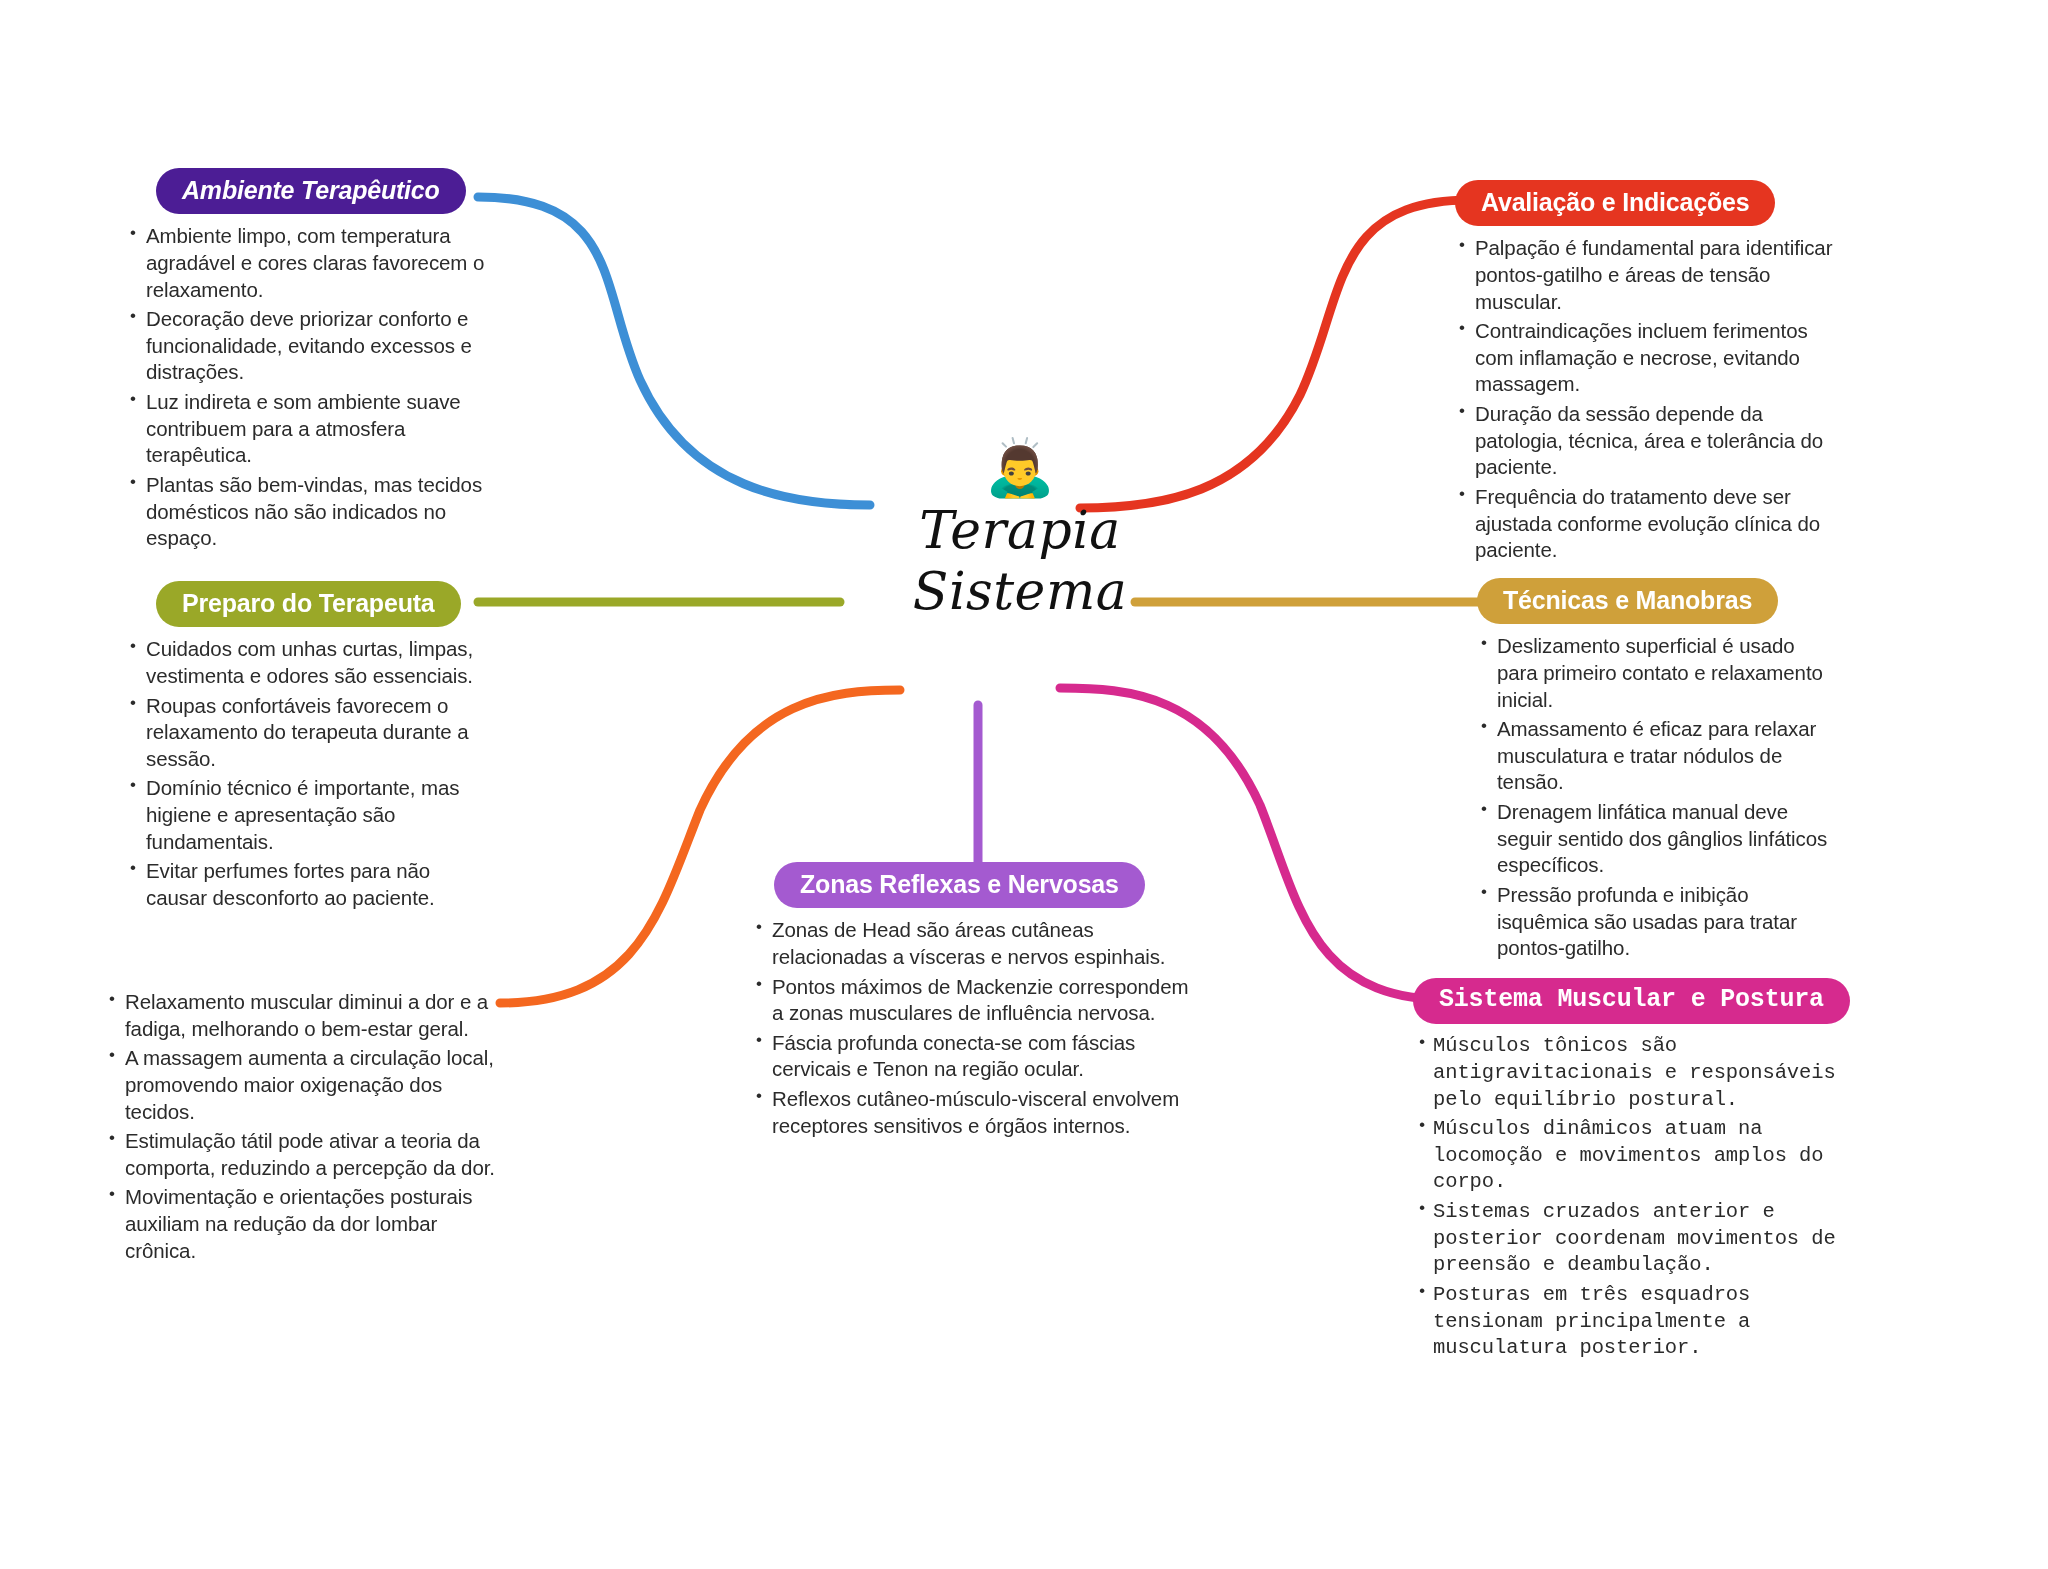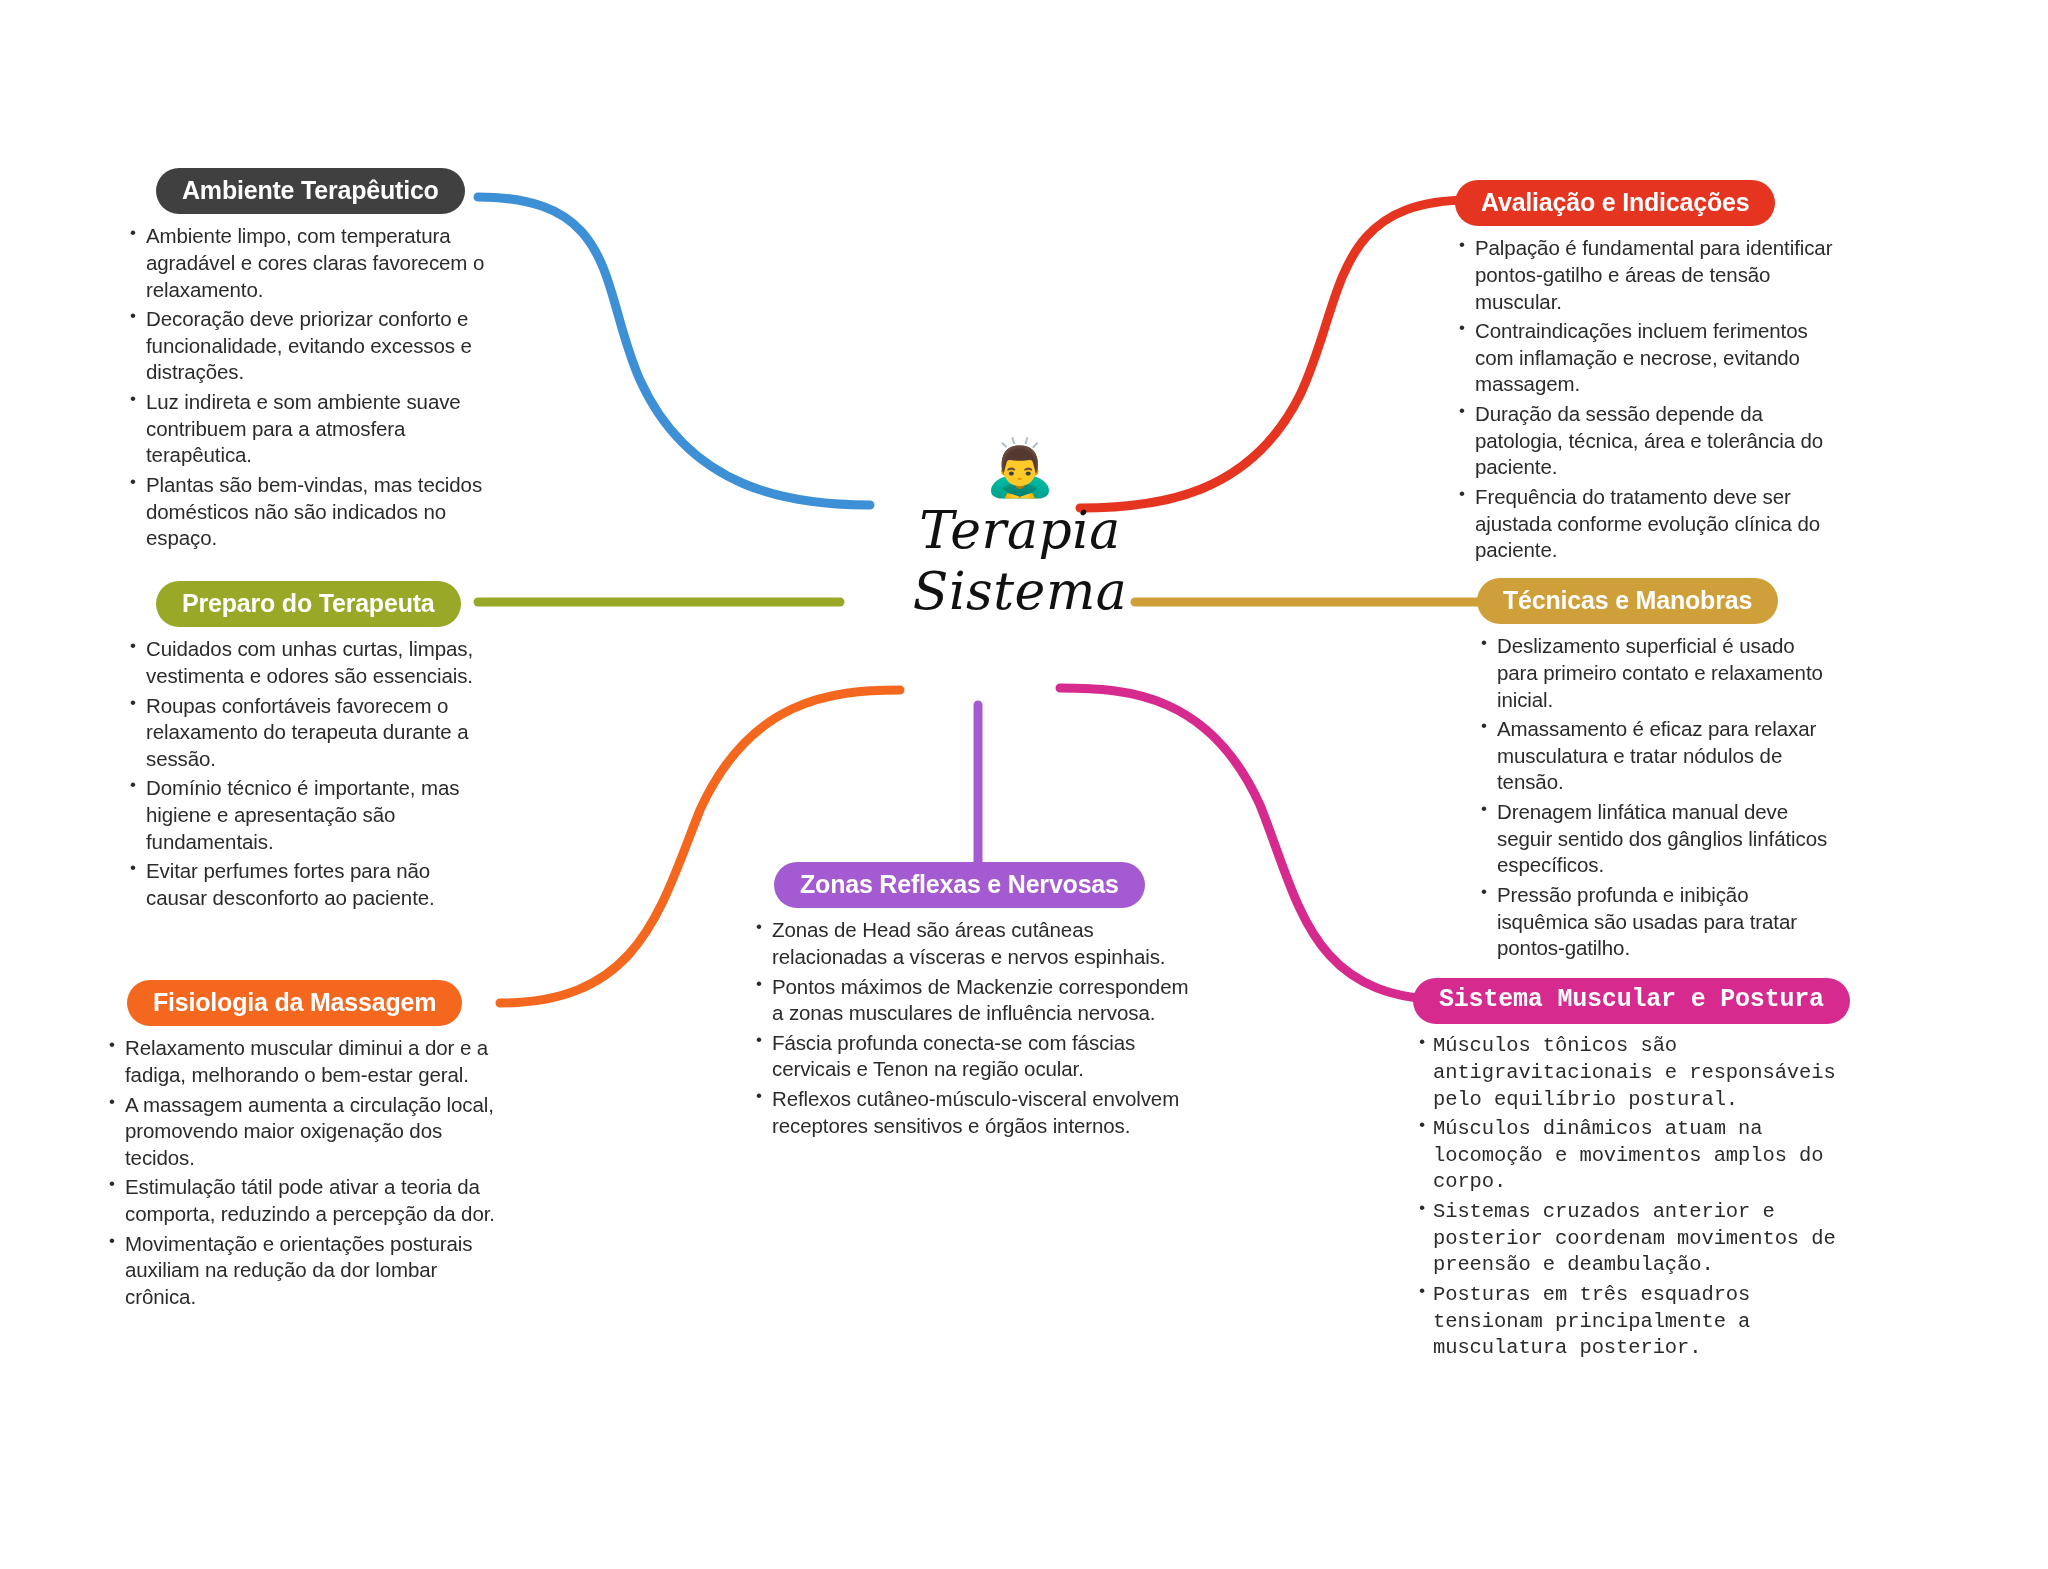--- a/index.html
+++ b/index.html
@@ -130,41 +130,40 @@
 
   <div class="center-node">
     <span class="center-emoji">🙇‍♂️</span>
     <div class="center-title">
       <span>Terapia</span>
       <span>Sistema</span>
     </div>
   </div>
 
   <div class="branch" id="branch-ambiente">
-    <div class="branch-header hdr-left" style="background: #404040;">Ambiente Terapêutico</div>
+    <div class="branch-header hdr-left" style="background: #4c1d95; font-style: italic;">Ambiente Terapêutico</div>
     <ul class="branch-list">
       <li>Ambiente limpo, com temperatura agradável e cores claras favorecem o relaxamento.</li>
       <li>Decoração deve priorizar conforto e funcionalidade, evitando excessos e distrações.</li>
       <li>Luz indireta e som ambiente suave contribuem para a atmosfera terapêutica.</li>
       <li>Plantas são bem-vindas, mas tecidos domésticos não são indicados no espaço.</li>
     </ul>
   </div>
 
   <div class="branch" id="branch-preparo">
     <div class="branch-header hdr-left" style="background: rgb(154, 168, 40);">Preparo do Terapeuta</div>
     <ul class="branch-list">
       <li>Cuidados com unhas curtas, limpas, vestimenta e odores são essenciais.</li>
       <li>Roupas confortáveis favorecem o relaxamento do terapeuta durante a sessão.</li>
       <li>Domínio técnico é importante, mas higiene e apresentação são fundamentais.</li>
       <li>Evitar perfumes fortes para não causar desconforto ao paciente.</li>
     </ul>
   </div>
 
   <div class="branch" id="branch-fisiologia">
-    <div class="branch-header hdr-mid" style="background: rgb(244, 103, 31);">Fisiologia da Massagem</div>
     <ul class="branch-list">
       <li>Relaxamento muscular diminui a dor e a fadiga, melhorando o bem-estar geral.</li>
       <li>A massagem aumenta a circulação local, promovendo maior oxigenação dos tecidos.</li>
       <li>Estimulação tátil pode ativar a teoria da comporta, reduzindo a percepção da dor.</li>
       <li>Movimentação e orientações posturais auxiliam na redução da dor lombar crônica.</li>
     </ul>
   </div>
 
   <div class="branch" id="branch-avaliacao">
     <div class="branch-header" style="background: rgb(229, 53, 32); text-align: center;">Avaliação e Indicações</div>

